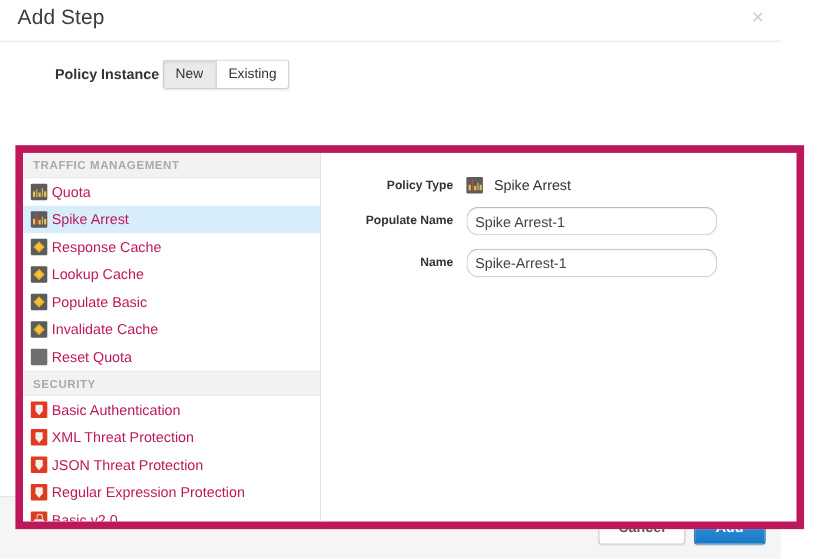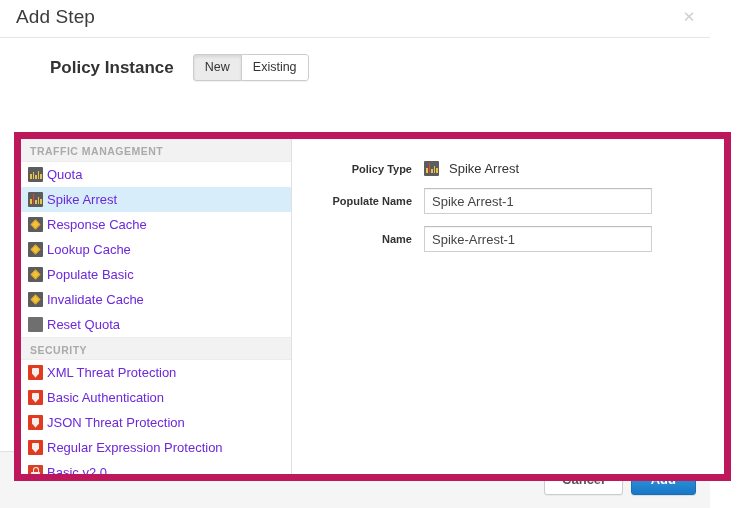--- a/index.html
+++ b/index.html
@@ -64,24 +64,24 @@
   }
 
   
   .instance-row {
     display: flex;
     align-items: center;
     padding: 16px 0 12px 0;
     margin-left: 50px;
   }
   .instance-label {
-    font-size: 17px;
+    font-size: 13px;
     font-weight: bold;
     color: #333333;
-    margin-right: 19px;
+    margin-right: 3px;
   }
   .btn-group {
     display: inline-flex;
     border-radius: 3px;
     overflow: hidden;
     box-shadow: 0 1px 1px rgba(0,0,0,0.06);
   }
   .btn-group .seg {
     font-size: 12.5px;
     padding: 4px 11px 5px 11px;
@@ -141,21 +141,21 @@
     height: 25px;
     padding-left: 7px;
     box-sizing: border-box;
     cursor: pointer;
   }
   .list-item.selected {
     background: #d7eefa;
   }
   .list-item-label {
     font-size: 13px;
-    color: #6d28d9;
+    color: #be185d;
     margin-left: 4px;
     white-space: nowrap;
   }
 
   
   .ic {
     width: 15px;
     height: 15px;
     flex: 0 0 15px;
     display: block;
@@ -264,21 +264,21 @@
     font-size: 13px;
     color: #333333;
   }
   .policy-type-value .ic { margin-right: 10px; }
   .text-input {
     width: 228px;
     height: 26px;
     box-sizing: border-box;
     border: 1px solid #cfcfcf;
     border-top-color: #bdbdbd;
-    border-radius: 0;
+    border-radius: 11px;
     padding: 0 7px;
     font-size: 13px;
     font-family: "Liberation Sans", sans-serif;
     color: #444444;
     background: #ffffff;
     box-shadow: inset 0 1px 1px rgba(0,0,0,0.05);
     outline: none;
   }
 
   
@@ -389,26 +389,26 @@
           <span class="ic ic-reset">
             <i class="b" style="left:2px;height:9px;"></i><i class="b" style="left:4.5px;height:9px;"></i><i class="b" style="left:7px;height:9px;"></i><i class="b" style="left:9.5px;height:9px;"></i><i class="b" style="left:12px;height:9px;"></i>
           </span>
           <span class="list-item-label">Reset Quota</span>
         </div>
 
         <div class="list-section-header" style="border-top:1px solid #ececec;">SECURITY</div>
 
         <div class="list-item">
           <span class="ic ic-shield"></span>
+          <span class="list-item-label">Basic Authentication</span>
+        </div>
+
+        <div class="list-item">
+          <span class="ic ic-shield"></span>
           <span class="list-item-label">XML Threat Protection</span>
-        </div>
-
-        <div class="list-item">
-          <span class="ic ic-shield"></span>
-          <span class="list-item-label">Basic Authentication</span>
         </div>
 
         <div class="list-item">
           <span class="ic ic-shield"></span>
           <span class="list-item-label">JSON Threat Protection</span>
         </div>
 
         <div class="list-item">
           <span class="ic ic-shield"></span>
           <span class="list-item-label">Regular Expression Protection</span>

